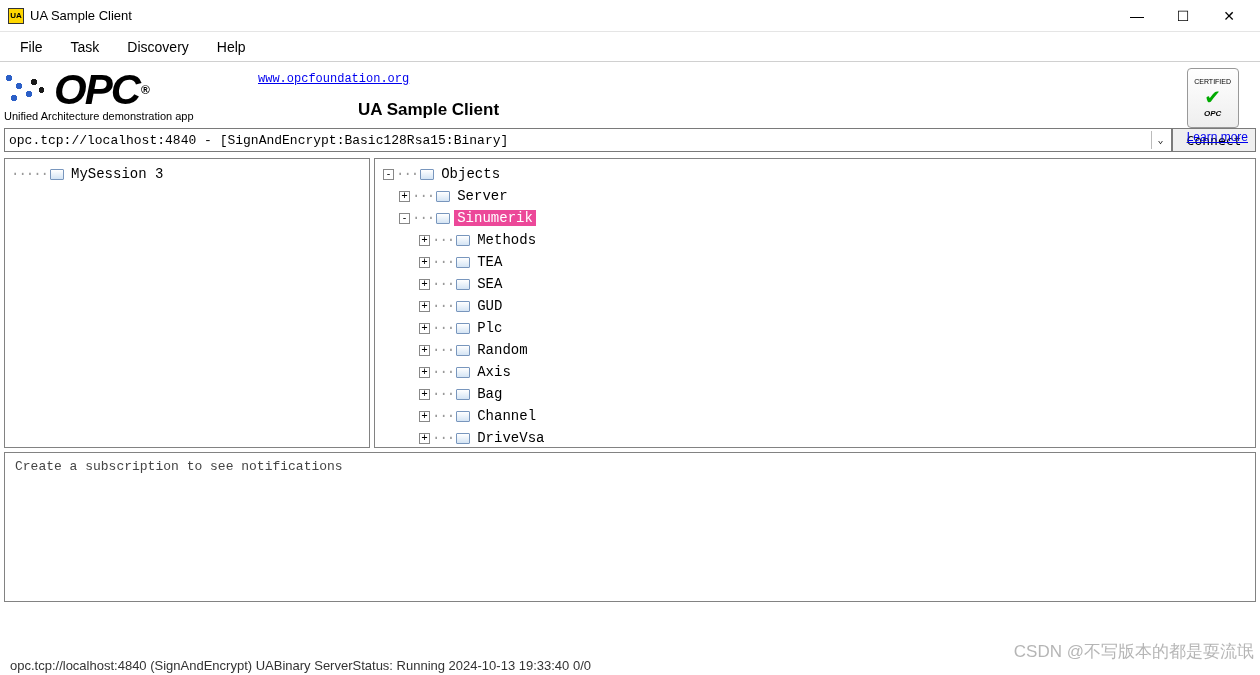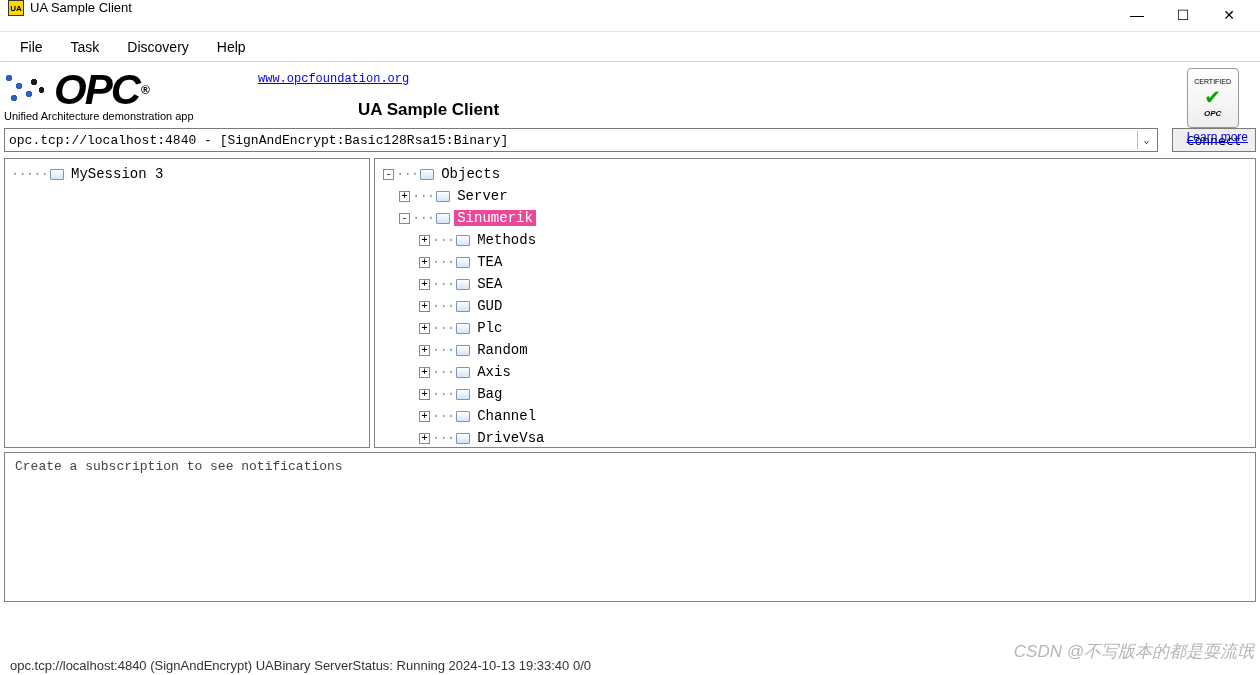--- a/index.html
+++ b/index.html
@@ -1,17 +1,17 @@
 <!DOCTYPE html>
 <html><head>
 <meta charset="utf-8">
 <style>
 * { box-sizing: border-box; margin: 0; padding: 0; }
 body { font-family: "Microsoft YaHei", Tahoma, sans-serif; font-size: 13px; background: #fff; width: 1260px; height: 675px; overflow: hidden; position: relative; }
-.titlebar { height: 32px; display: flex; padding: 0 8px; border-bottom: 1px solid #e5e5e5; }
+.titlebar { height: 32px; display: flex; align-items: center; padding: 0 8px; border-bottom: 1px solid #e5e5e5; }
 .titlebar .app-icon { width: 16px; height: 16px; background: #ffd700; border: 1px solid #333; margin-right: 6px; display: inline-flex; align-items: center; justify-content: center; font-size: 8px; font-weight: bold; }
 .titlebar .title { flex: 1; font-size: 13px; }
 .win-controls { display: flex; gap: 0; margin-left: auto; }
 .win-btn { width: 46px; height: 30px; display: flex; align-items: center; justify-content: center; font-size: 14px; cursor: pointer; }
 .menubar { height: 30px; display: flex; align-items: center; padding: 0 8px; gap: 4px; border-bottom: 1px solid #d0d0d0; }
 .menu-item { padding: 4px 12px; cursor: pointer; font-size: 14px; }
 .banner { display: flex; align-items: flex-start; padding: 8px 4px 4px 4px; position: relative; }
 .logo-block { width: 234px; }
 .logo-block .opc-logo { font-size: 42px; font-weight: 900; font-style: italic; letter-spacing: -2px; line-height: 0.9; display: flex; align-items: center; }
 .logo-dots { display: inline-block; width: 50px; height: 40px; position: relative; }
@@ -20,40 +20,40 @@
 .logo-block .tagline { font-size: 11px; }
 .banner-text { padding-left: 20px; }
 .banner-text .tech-title { font-weight: bold; font-size: 15px; }
 .banner-text .link { color: #0000ee; text-decoration: underline; font-size: 12px; font-family: "Courier New", monospace; }
 .banner-text .sample-client { font-weight: bold; font-size: 17px; margin-top: 14px; margin-left: 100px; }
 .cert-badge { position: absolute; right: 12px; top: 6px; text-align: center; }
 .cert-box { width: 52px; height: 60px; border: 1px solid #999; border-radius: 4px; background: linear-gradient(#fff, #eee); display: flex; flex-direction: column; align-items: center; justify-content: center; font-size: 7px; padding: 2px; }
 .cert-box .check { color: #0a0; font-size: 20px; }
 .cert-box .opc-mini { font-size: 8px; font-weight: bold; font-style: italic; }
 .learn-more { color: #0000ee; text-decoration: underline; font-size: 12px; margin-top: 2px; display: block; }
-.conn-row { display: flex; padding: 2px 4px; gap: 14px; }
+.conn-row { display: flex; padding: 2px 4px; gap: 0; }
 .conn-input { flex: 1; height: 24px; border: 1px solid #7a7a7a; font-family: "SimSun","Courier New", monospace; font-size: 13px; padding: 0 4px 0 4px; display: flex; align-items: center; position: relative; }
 .conn-input .dd { position: absolute; right: 2px; top: 2px; width: 18px; height: 18px; border-left: 1px solid #bbb; display: flex; align-items: center; justify-content: center; font-size: 10px; cursor: pointer; }
 .connect-btn { width: 84px; height: 24px; border: 1px solid #7a7a7a; background: #efefef; font-family: "SimSun", monospace; font-size: 13px; cursor: pointer; }
 .panes { display: flex; padding: 4px; gap: 4px; height: 298px; }
 .pane { border: 1px solid #828282; background: #fff; overflow: auto; font-family: "SimSun","Courier New", monospace; font-size: 14px; padding: 4px 2px; }
 .left-pane { width: 366px; }
 .right-pane { flex: 1; }
 .tree-node { white-space: nowrap; padding: 1px 0; display: flex; align-items: center; height: 22px; }
 .tree-node .dots { color: #999; letter-spacing: -1px; }
 .expander { display: inline-flex; width: 11px; height: 11px; border: 1px solid #888; align-items: center; justify-content: center; font-size: 10px; line-height: 1; margin: 0 2px; cursor: pointer; background: #fff; font-family: monospace; }
 .node-icon { display: inline-block; width: 14px; height: 11px; background: linear-gradient(#fff,#d4e4f4); border: 1px solid #7896bd; border-radius: 1px; margin: 0 4px 0 2px; }
 .node-label { padding: 0 3px; }
 .node-label.selected { background: #ec4899; color: #fff; }
 .indent-0 { padding-left: 4px; }
 .indent-1 { padding-left: 20px; }
 .indent-2 { padding-left: 40px; }
 .notif-pane { margin: 0 4px 4px 4px; border: 1px solid #828282; height: 150px; padding: 6px 10px; font-family: "SimSun","Courier New", monospace; font-size: 13px; color: #444; }
 .statusbar { position: absolute; bottom: 2px; left: 10px; right: 10px; font-size: 13px; color: #333; white-space: nowrap; overflow: hidden; font-family: Tahoma, sans-serif; margin-top: 8px; }
-.watermark { position: absolute; right: 6px; bottom: 12px; font-size: 17px; color: rgba(120,120,120,0.55); font-family: "Microsoft YaHei", sans-serif; pointer-events: none; font-style: italic; }
+.watermark { position: absolute; right: 6px; bottom: 12px; font-size: 17px; color: rgba(120,120,120,0.55); font-family: "Microsoft YaHei", sans-serif; pointer-events: none; }
 </style>
 </head>
 <body>
 
 <div class="titlebar">
   <span class="app-icon">UA</span>
   <span class="title">UA Sample Client</span>
   <div class="win-controls">
     <div class="win-btn">—</div>
     <div class="win-btn">☐</div>

